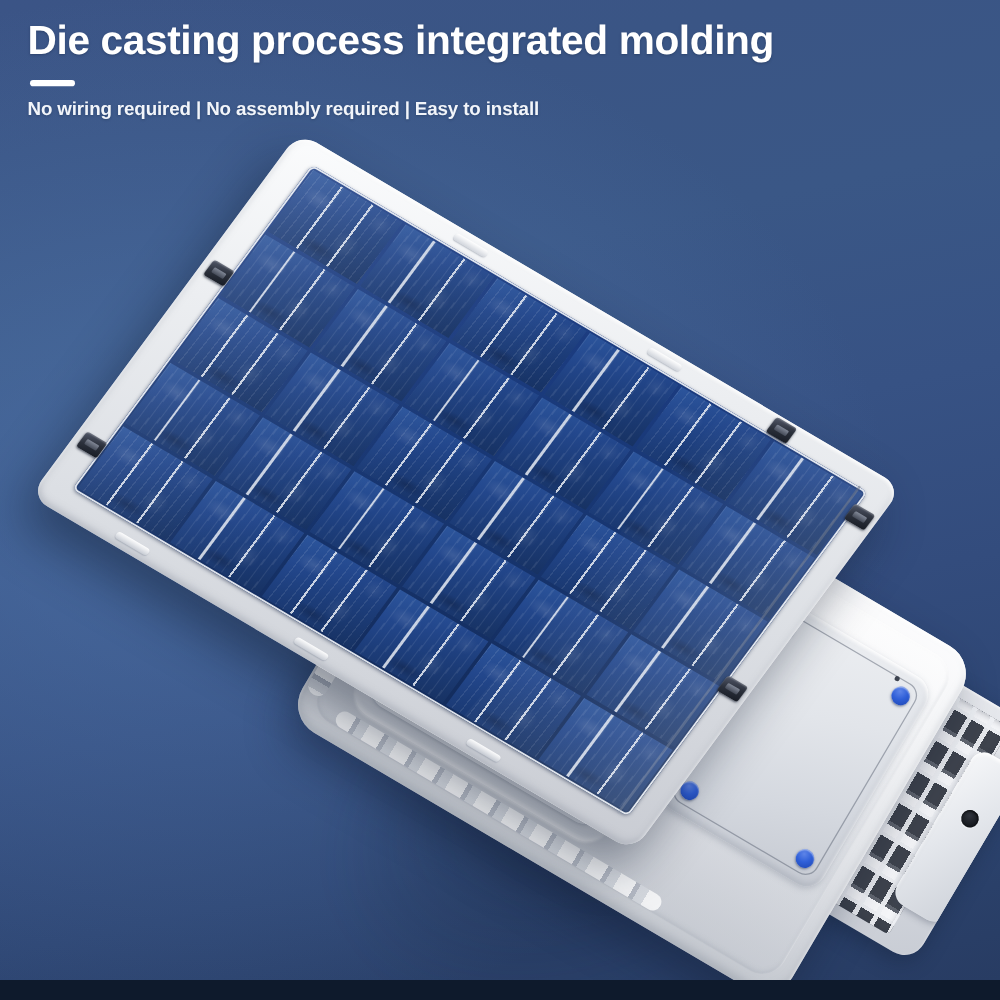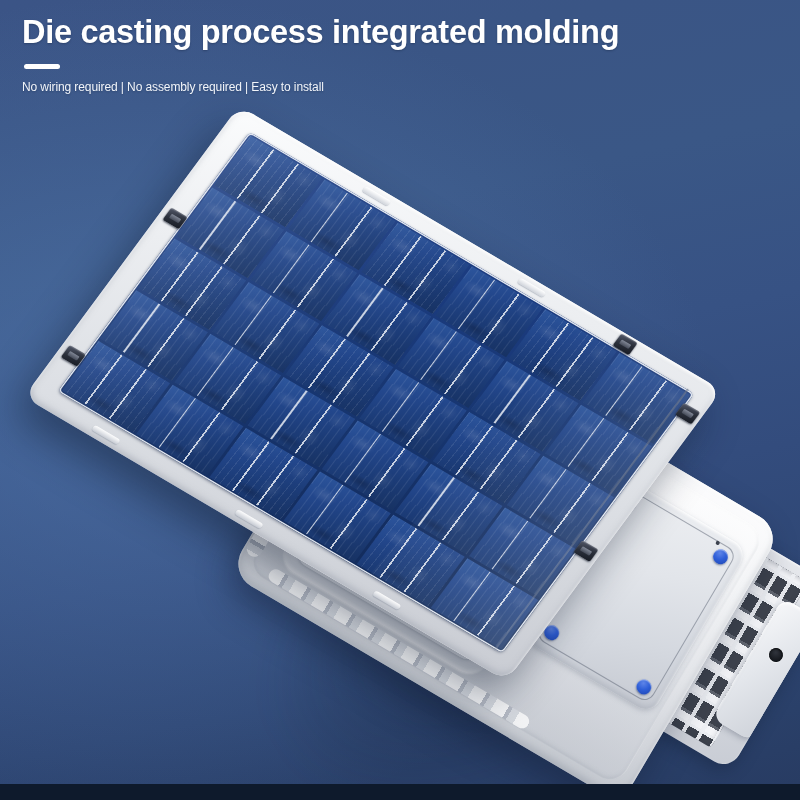--- a/index.html
+++ b/index.html
@@ -45,23 +45,23 @@
   }
   .hdr-rule {
     width: 36px;
     height: 5px;
     border-radius: 3px;
     background: #ffffff;
     margin: 13px 0 9px 2px;
   }
   .hdr-sub {
     color: #f2f5fa;
-    font-size: 12px;
+    font-size: 15px;
     line-height: 19px;
-    font-weight: 400;
+    font-weight: 700;
     letter-spacing: -0.1px;
     white-space: nowrap;
     text-shadow: 0 1px 2px rgba(18,32,58,0.3);
   }
 
   
   #product {
     position: absolute;
     inset: 0;
     z-index: 20;

